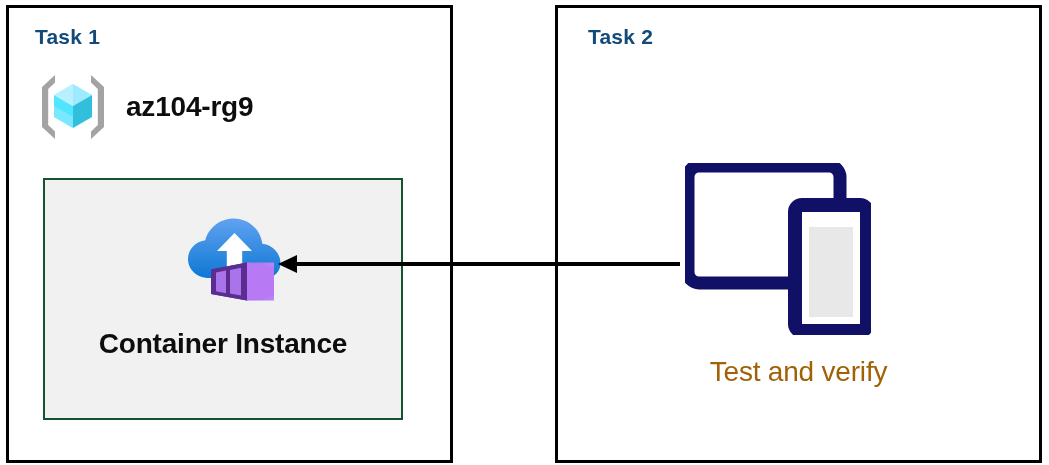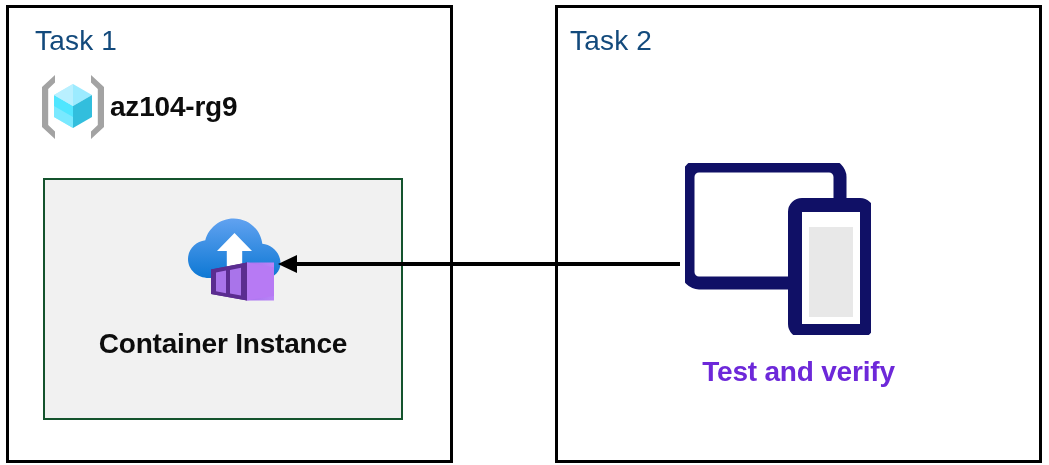--- a/index.html
+++ b/index.html
@@ -40,36 +40,36 @@
   #panel-task2 {
     left: 555px;
     top: 5px;
     width: 487px;
     height: 458px;
   }
 
   .task-heading {
     position: absolute;
     color: #134A7C;
-    font-size: 28px;
-    font-weight: normal;
+    font-size: 21px;
+    font-weight: bold;
     letter-spacing: 0.2px;
     white-space: nowrap;
   }
   #task1-heading { left: 26px; top: 17px; }
-  #task2-heading { left: 12px; top: 17px; }
+  #task2-heading { left: 30px; top: 17px; }
 
   
   #rg-row {
     position: absolute;
     left: 27px;
     top: 62px;
     display: flex;
     align-items: center;
-    gap: 0;
+    gap: 16px;
   }
   #rg-icon {
     width: 74px;
     height: 74px;
     display: block;
   }
   #rg-label {
     font-size: 28px;
     font-weight: bold;
     color: #0d0d0d;
@@ -117,22 +117,22 @@
     height: 172px;
     display: block;
   }
   #devices-label {
     position: absolute;
     left: 0;
     top: 348px;
     width: 100%;
     text-align: center;
     font-size: 28px;
-    font-weight: bold;
-    color: #6d28d9;
+    font-weight: normal;
+    color: #a16207;
     letter-spacing: -0.2px;
   }
 
   
   #connector-arrow {
     position: absolute;
     left: 270px;
     top: 248px;
     width: 420px;
     height: 32px;

